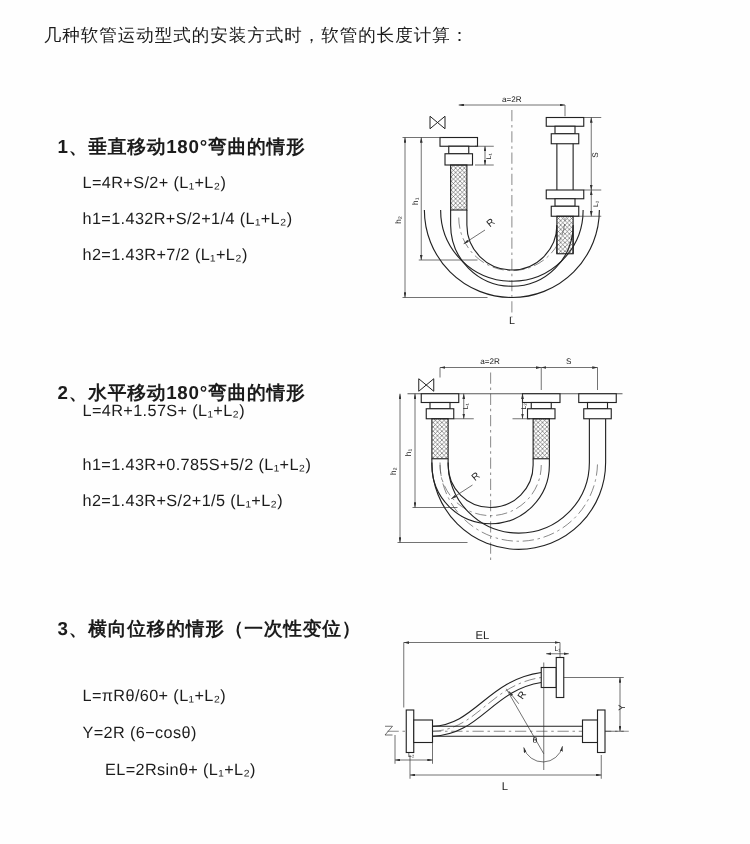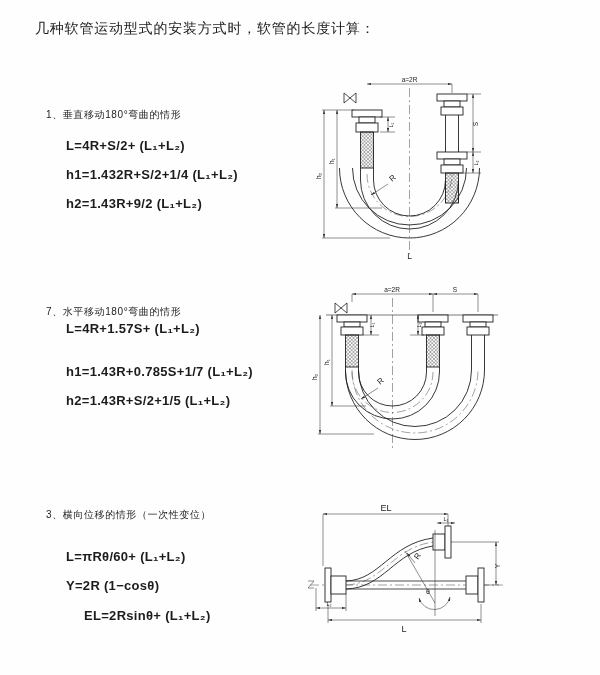--- a/index.html
+++ b/index.html
@@ -2,43 +2,43 @@
 <html><head>
 <meta charset="utf-8">
 <style>
   html,body{margin:0;padding:0}
   body{
     width:600px;height:675px;background:#fefefe;position:relative;
     font-family:"Liberation Sans","DejaVu Sans",sans-serif;color:#1c1c1c;overflow:hidden;
   }
   .abs{position:absolute}
   .title{font-size:14px;font-weight:400;letter-spacing:.8px;white-space:nowrap}
-  .heading{font-size:10px;font-weight:400;letter-spacing:.6px;white-space:nowrap}
-  .formula{font-size:13px;font-weight:700;letter-spacing:.3px;white-space:nowrap}
+  .heading{font-size:15px;font-weight:700;letter-spacing:.6px;white-space:nowrap}
+  .formula{font-size:13px;font-weight:400;letter-spacing:.3px;white-space:nowrap}
   svg{overflow:visible}
   svg text{font-family:"Liberation Sans","DejaVu Sans",sans-serif;fill:#222}
 </style>
 </head>
 <body>
 
 <div class="abs title" style="left:35px;top:20px">几种软管运动型式的安装方式时，软管的长度计算：</div>
 
 <div class="abs heading" style="left:46px;top:108px">1、垂直移动180°弯曲的情形</div>
 <div class="abs formula" style="left:66px;top:138px">L=4R+S/2+ (L₁+L₂)</div>
 <div class="abs formula" style="left:66px;top:167px">h1=1.432R+S/2+1/4 (L₁+L₂)</div>
-<div class="abs formula" style="left:66px;top:196px">h2=1.43R+9/2 (L₁+L₂)</div>
-
-<div class="abs heading" style="left:46px;top:305px">7、水平移动180°弯曲的情形</div>
+<div class="abs formula" style="left:66px;top:196px">h2=1.43R+7/2 (L₁+L₂)</div>
+
+<div class="abs heading" style="left:46px;top:305px">2、水平移动180°弯曲的情形</div>
 <div class="abs formula" style="left:66px;top:321px">L=4R+1.57S+ (L₁+L₂)</div>
-<div class="abs formula" style="left:66px;top:364px">h1=1.43R+0.785S+1/7 (L₁+L₂)</div>
+<div class="abs formula" style="left:66px;top:364px">h1=1.43R+0.785S+5/2 (L₁+L₂)</div>
 <div class="abs formula" style="left:66px;top:393px">h2=1.43R+S/2+1/5 (L₁+L₂)</div>
 
-<div class="abs heading" style="left:46px;top:508px">3、横向位移的情形（一次性变位）</div>
+<div class="abs heading" style="left:46px;top:494px">3、横向位移的情形（一次性变位）</div>
 <div class="abs formula" style="left:66px;top:549px">L=πRθ/60+ (L₁+L₂)</div>
-<div class="abs formula" style="left:66px;top:578px">Y=2R (1−cosθ)</div>
+<div class="abs formula" style="left:66px;top:578px">Y=2R (6−cosθ)</div>
 <div class="abs formula" style="left:84px;top:608px">EL=2Rsinθ+ (L₁+L₂)</div>
 
 <svg class="abs" style="left:312px;top:68px" width="285" height="195" viewBox="0 0 285 195">
   <defs>
     <pattern id="xh" width="3.5" height="3.5" patternUnits="userSpaceOnUse">
       <path d="M0,3.5L3.5,0M0,0L3.5,3.5" stroke="#4a4a4a" stroke-width="0.45" fill="none"></path>
     </pattern>
     <marker id="ae" viewBox="0 0 8 4" refX="7.6" refY="2" markerWidth="8" markerHeight="4" orient="auto">
       <path d="M0,0L8,2L0,4z" fill="#333"></path>
     </marker>

